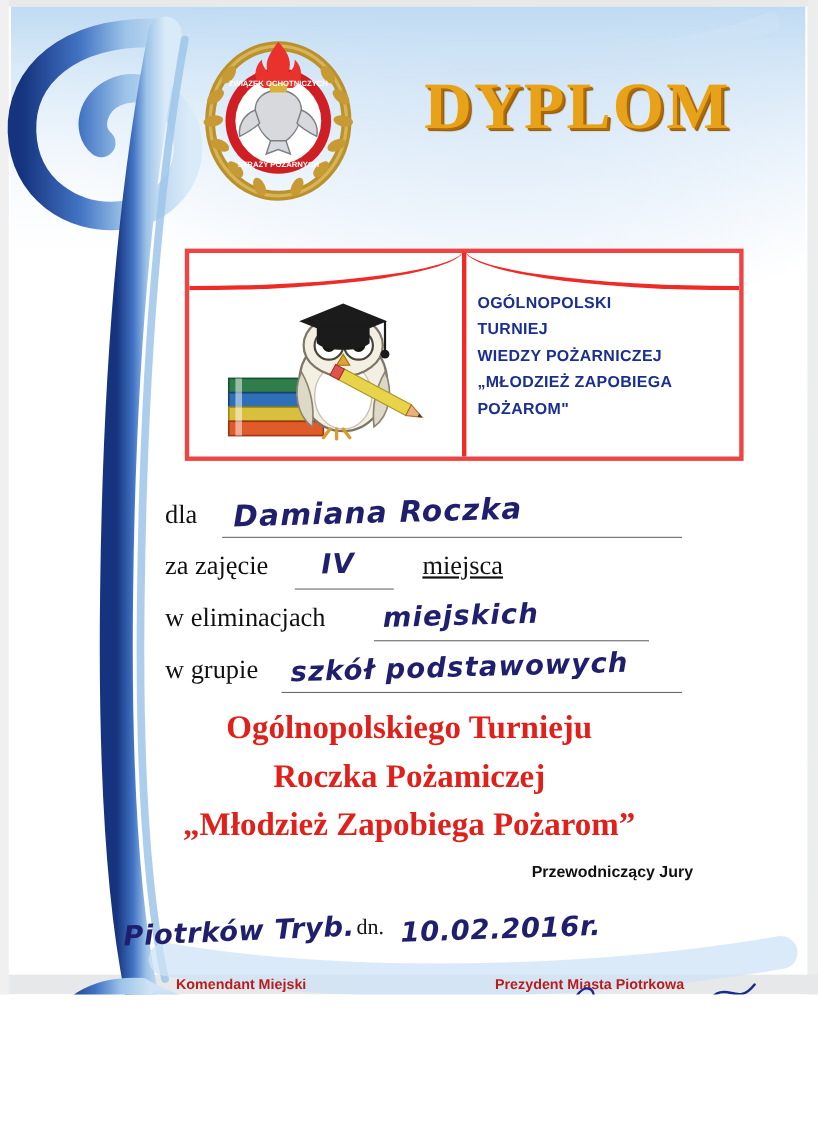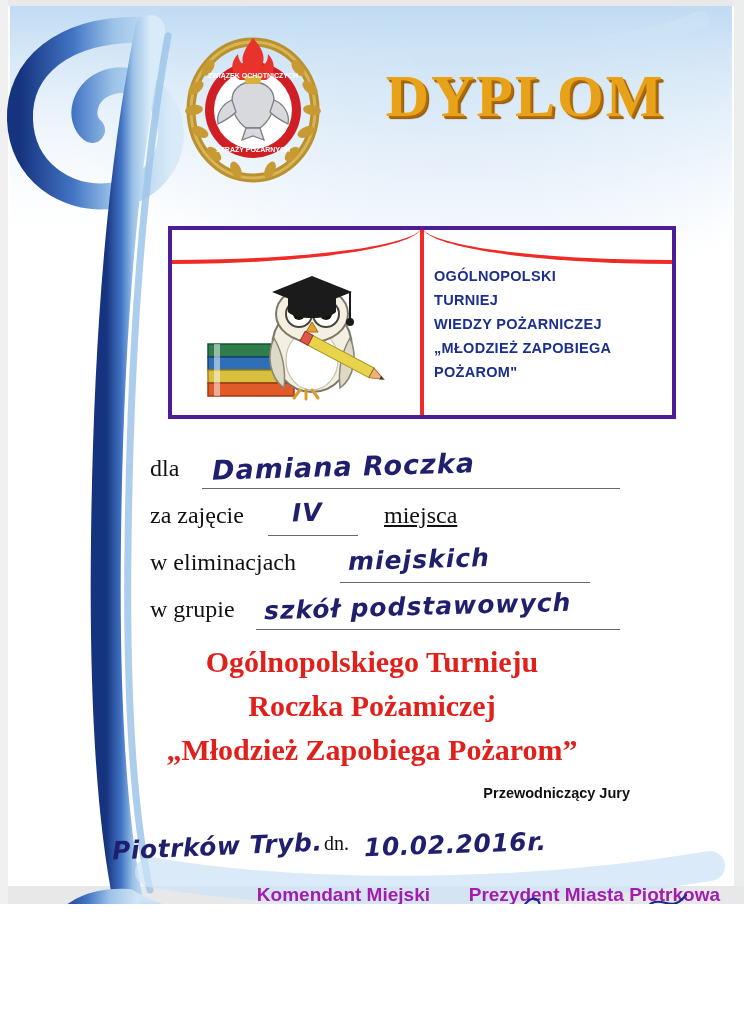--- a/index.html
+++ b/index.html
@@ -78,21 +78,21 @@
       2px 2px 0 #b06a06,
       3px 3px 1px #8a5204,
       0 0 1px #f4d27a;
   }
 
   
   .book-box {
     position: absolute;
     left: 168px; top: 226px;
     width: 500px; height: 185px;
-    border: 4px solid #4c1d95;
+    border: 4px solid #ef4444;
     background: #ffffff;
   }
   .book-spine {
     position: absolute;
     left: 50%; top: 0; width: 4px; height: 100%;
     background: #ef2b27;
     transform: translateX(-2px);
   }
   .book-arc-left,
   .book-arc-right {
@@ -217,25 +217,25 @@
     font-size: 25px;
     color: #1f1f6e;
     transform: rotate(-2deg);
     letter-spacing: 0.5px;
   }
 
   
   .sig {
     position: absolute;
     width: 270px;
-    text-align: right;
+    text-align: left;
     font-family: "Liberation Sans", sans-serif;
-    font-size: 19px;
+    font-size: 13px;
     line-height: 18px;
-    color: #a21caf;
+    color: #b91c1c;
     font-weight: bold;
   }
   .sig-left  { left: 160px; top: 886px; }
   .sig-right { left: 450px; top: 886px; }
   .sig-name {
     position: absolute;
     width: 270px;
     text-align: center;
     font-family: "Liberation Sans", sans-serif;
     font-size: 13px;

